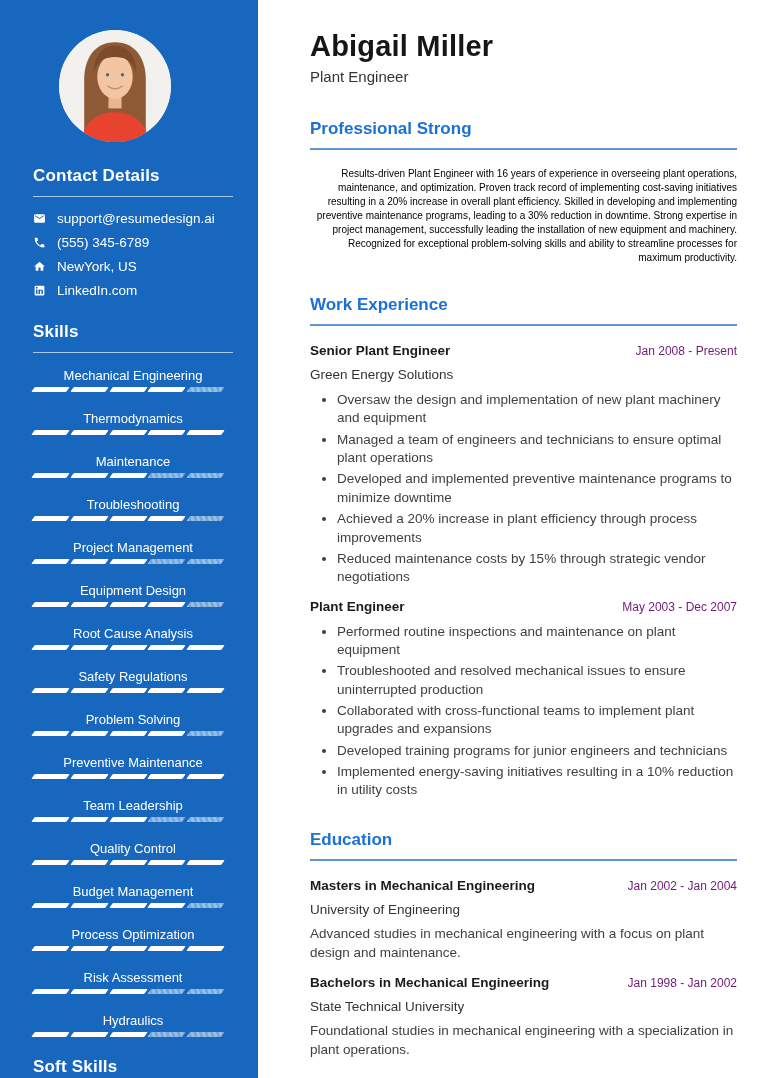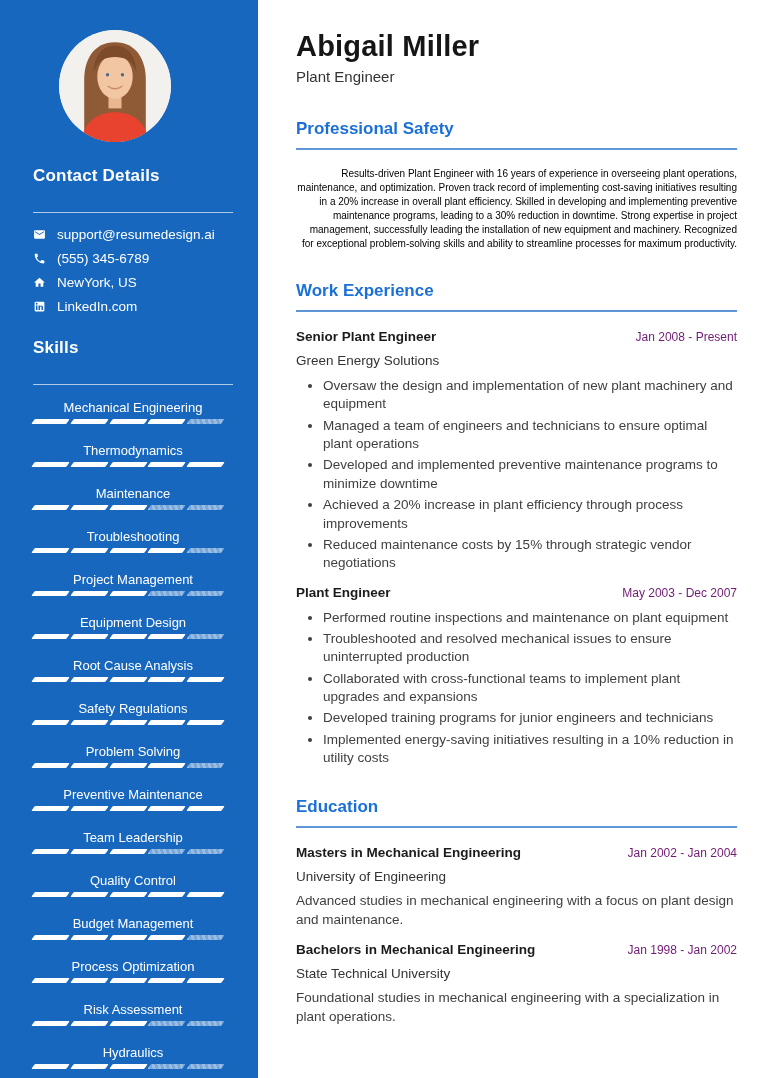--- a/index.html
+++ b/index.html
@@ -5,21 +5,21 @@
   * { margin:0; padding:0; box-sizing:border-box; }
   html,body { width:768px; }
   body { font-family:"Liberation Sans", sans-serif; background:#fff; }
   .page { position:relative; width:768px; height:1078px; overflow:hidden; display:flex; background:#fff; }
 
   
   .sidebar { width:258px; flex:0 0 258px; background:#1767BE; color:#fff; padding:30px 25px 0 33px; overflow:hidden; }
   .photo-wrap { width:112px; height:112px; border-radius:50%; overflow:hidden; background:#f3f1ee; margin:0 auto 0 26px; }
   .photo-wrap svg { display:block; }
   .sb-section { margin-top:24px; }
-  .sb-title { font-size:17px; font-weight:bold; letter-spacing:.2px; padding-bottom:26px; border-bottom:1px solid rgba(255,255,255,.65); margin-bottom:14px; }
+  .sb-title { font-size:17px; font-weight:bold; letter-spacing:.2px; padding-bottom:10px; border-bottom:1px solid rgba(255,255,255,.65); margin-bottom:14px; }
   
   .contact-list { list-style:none; }
   .contact-list li { display:flex; align-items:center; gap:11px; font-size:13.5px; margin-bottom:9px; }
   .contact-list svg { flex:0 0 13px; }
   
   .skill-list { list-style:none; }
   .skill-item { margin-bottom:18px;text-align:center; }
   .skill-name { font-size:13px; line-height:17px; display:block; margin-bottom:3px; }
   .seg-bar { display:flex; gap:4px; width:190px; height:5px; }
   .seg { flex:1; transform:skewX(-35deg); border-radius:1px; }
@@ -29,21 +29,21 @@
   
   .soft-list { list-style:none; }
   .soft-row { display:flex; align-items:flex-start; font-size:13.5px; margin-bottom:7px; }
   .soft-label { flex:0 0 102px; line-height:18px; }
   .dots { display:flex; gap:4px; margin-top:3px; }
   .dot { width:11px; height:11px; border-radius:50%; }
   .dot.on  { background:#fff; }
   .dot.off { background:rgba(255,255,255,.45); }
 
   
-  .main { flex:1; padding:30px 31px 0 38px; color:#3f3f3f; }
+  .main { flex:1; padding:30px 31px 0 52px; color:#3f3f3f; }
   .name { font-size:29px; font-weight:bold; color:#161616; letter-spacing:.2px; }
   .job-subtitle { font-size:15px; color:#333; margin-top:5px; }
   .m-section { margin-top:30px; }
   .m-title { font-size:17px; font-weight:bold; color:#1A70D6; padding-bottom:9px; border-bottom:2px solid #5E97D5; margin-bottom:17px; }
   .m-body p { font-size:10px; line-height:1.4; color:#000000;text-align:right; }
   .entry { margin-bottom:12px; }
   .entry-head { display:flex; justify-content:space-between; align-items:baseline; }
   .entry-role { font-size:13.5px; font-weight:bold; color:#1b1b1b; }
   .entry-dates { font-size:12px; color:#701a75; white-space:nowrap; }
   .entry-org { font-size:13.5px; color:#333; margin-top:9px; }
@@ -317,21 +317,21 @@
   </aside>
 
   <main class="main">
 
     <header>
       <h1 class="name">Abigail Miller</h1>
       <div class="job-subtitle">Plant Engineer</div>
     </header>
 
     <section class="m-section" style="margin-top:34px;">
-      <h2 class="m-title">Professional Safety</h2>
+      <h2 class="m-title">Professional Strong</h2>
       <div class="m-body">
         <p>Results-driven Plant Engineer with 16 years of experience in overseeing plant operations, maintenance, and optimization. Proven track record of implementing cost-saving initiatives resulting in a 20% increase in overall plant efficiency. Skilled in developing and implementing preventive maintenance programs, leading to a 30% reduction in downtime. Strong expertise in project management, successfully leading the installation of new equipment and machinery. Recognized for exceptional problem-solving skills and ability to streamline processes for maximum productivity.</p>
       </div>
     </section>
 
     <section class="m-section">
       <h2 class="m-title">Work Experience</h2>
       <div id="jobs">
           <article class="entry">
             <div class="entry-head">

